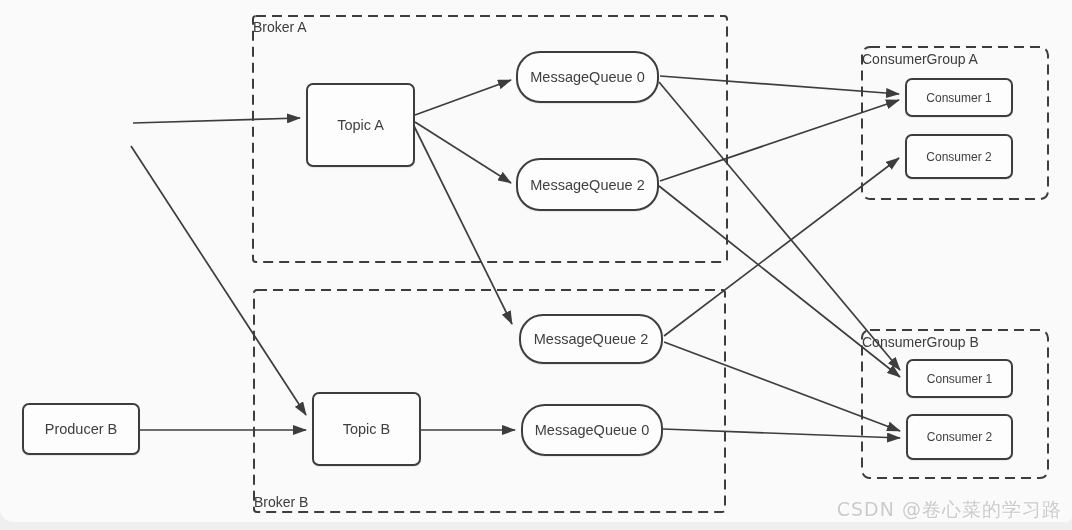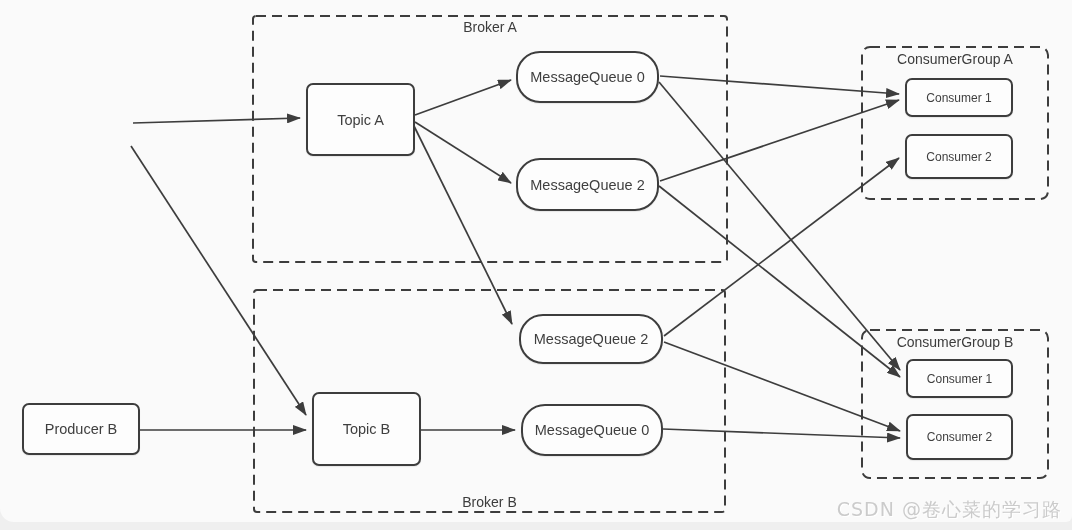--- a/index.html
+++ b/index.html
@@ -16,21 +16,21 @@
   .edges-svg{position:absolute;left:0;top:0;width:1072px;height:530px;pointer-events:none;}
   .node{
     position:absolute;display:flex;align-items:center;justify-content:center;
     background:#fdfdfd;border:2px solid #3d3d3d;border-radius:7px;
     font-size:14.5px;color:#3f3f3f;box-sizing:border-box;white-space:nowrap;
     box-shadow:0 1px 1px rgba(0,0,0,0.08);
   }
   .node.pill{border-radius:24px;}
   .node.small{font-size:12px;}
   .group-title{
-    position:absolute;text-align:center;font-size:14px;color:#3c3c3c;
+    position:absolute;font-size:14px;color:#3c3c3c;
     pointer-events:none;white-space:nowrap;
   }
   .watermark{
     position:absolute;right:10px;top:497px;font-size:19px;letter-spacing:1px;
     color:#cbcbcb;text-shadow:1px 1px 0 #ffffff;
     font-family:"DejaVu Sans","Liberation Sans",sans-serif;
   }
 </style>
 </head>
 <body>
@@ -68,21 +68,21 @@
     </g>
   </svg>
 
   <div class="group-title" style="left:253px;top:19px;width:474px;">Broker A</div>
   <div class="group-title" style="left:254px;top:494px;width:471px;">Broker B</div>
   <div class="group-title" style="left:862px;top:51px;width:186px;">ConsumerGroup A</div>
   <div class="group-title" style="left:862px;top:334px;width:186px;">ConsumerGroup B</div>
 
   <div class="node" style="left:22px;top:403px;width:118px;height:52px;">Producer B</div>
 
-  <div class="node" style="left:306px;top:83px;width:109px;height:73px;">Topic A</div>
+  <div class="node" style="left:306px;top:83px;width:109px;height:84px;">Topic A</div>
   <div class="node" style="left:312px;top:392px;width:109px;height:74px;">Topic B</div>
 
   <div class="node pill" style="left:516px;top:51px;width:143px;height:52px;">MessageQueue 0</div>
   <div class="node pill" style="left:516px;top:158px;width:143px;height:53px;">MessageQueue 2</div>
   <div class="node pill" style="left:519px;top:314px;width:144px;height:50px;">MessageQueue 2</div>
   <div class="node pill" style="left:521px;top:404px;width:142px;height:52px;">MessageQueue 0</div>
 
   <div class="node small" style="left:905px;top:78px;width:108px;height:39px;">Consumer 1</div>
   <div class="node small" style="left:905px;top:134px;width:108px;height:45px;">Consumer 2</div>
   <div class="node small" style="left:906px;top:359px;width:107px;height:39px;">Consumer 1</div>

